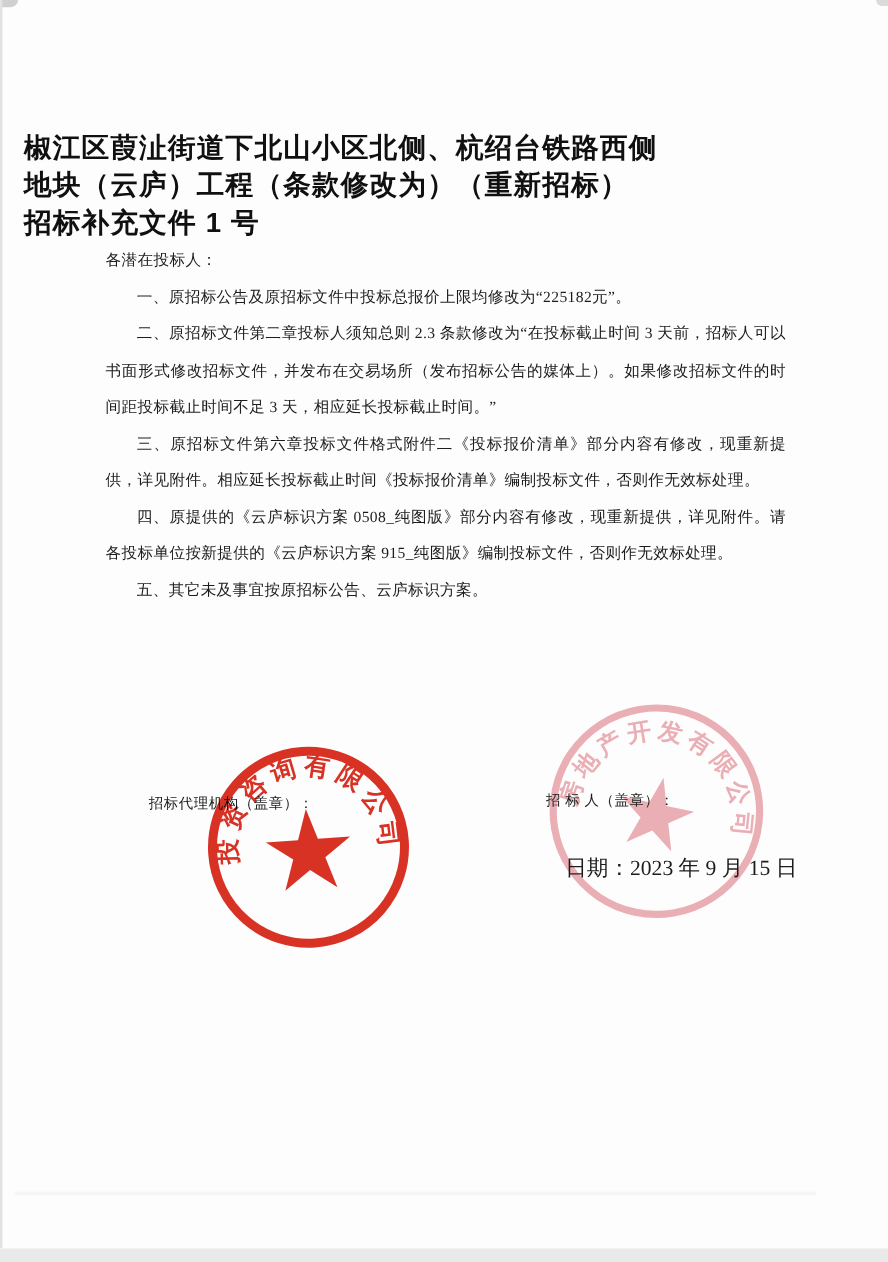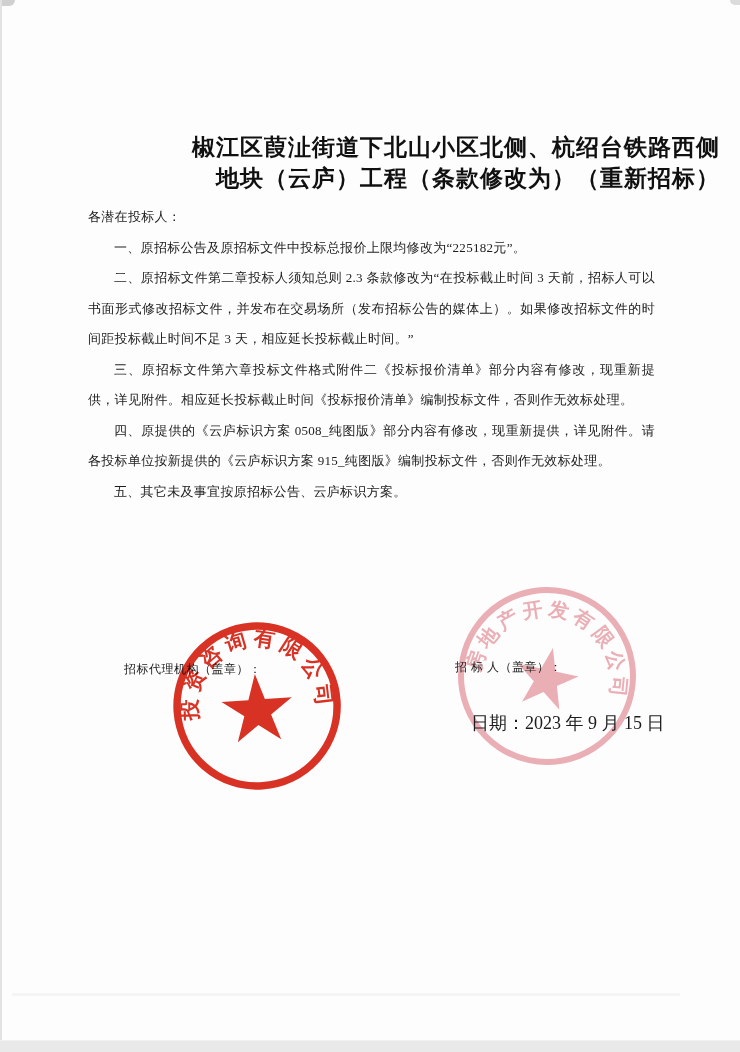--- a/index.html
+++ b/index.html
@@ -13,22 +13,22 @@
 
   
   .scan-left   { position:absolute; left:0; top:0; bottom:0; width:2px; background:#e2e2e2; }
   .scan-bottom { position:absolute; left:0; right:0; bottom:0; height:11px; background:#e9e9e9; border-top:1px solid #f2f2f2; }
   .scan-band   { position:absolute; left:12px; right:60px; top:993px; height:3px; background:#f5f5f5; }
   .corner-tl   { position:absolute; top:0; left:0; width:15px; height:6px; background:#9a9a9a; opacity:.45; border-bottom-right-radius:6px; }
   .corner-tr   { position:absolute; top:0; right:0; width:10px; height:5px; background:#9a9a9a; opacity:.35; border-bottom-left-radius:6px; }
 
   .doc-title {
     position:absolute; top:108px; left:20px; right:20px;
-    text-align:right; font-family:"Liberation Sans","DejaVu Sans",sans-serif;
-    font-weight:bold; font-size:23px; line-height:31px; color:#101010; letter-spacing:1px;margin-top:24px;
+    text-align:left; font-family:"Liberation Sans","DejaVu Sans",sans-serif;
+    font-weight:bold; font-size:23px; line-height:31px; color:#101010; letter-spacing:1px;
   }
 
   .content {
     position:absolute; left:88px; width:567px; top:202px;
     font-size:13px; line-height:30.5px; text-align:justify; letter-spacing:.3px;
   }
   .content p { margin:0; text-indent:2em; }
   .content p.salutation { text-indent:0; }
 
   .sig-label { position:absolute; font-size:12px; letter-spacing:.5px; z-index:2; white-space:nowrap; }
@@ -49,20 +49,21 @@
 
   <div class="corner-tl"></div>
   <div class="corner-tr"></div>
   <div class="scan-left"></div>
   <div class="scan-band"></div>
   <div class="scan-bottom"></div>
 
   <div class="doc-title">
     <div>椒江区葭沚街道下北山小区北侧、杭绍台铁路西侧</div>
     <div>地块（云庐）工程（条款修改为）（重新招标）</div>
+    <div>招标补充文件 1 号</div>
   </div>
 
   <div class="content">
     <p class="salutation">各潜在投标人：</p>
     <p>一、原招标公告及原招标文件中投标总报价上限均修改为“225182元”。</p>
     <p>二、原招标文件第二章投标人须知总则 2.3 条款修改为“在投标截止时间 3 天前，招标人可以书面形式修改招标文件，并发布在交易场所（发布招标公告的媒体上）。如果修改招标文件的时间距投标截止时间不足 3 天，相应延长投标截止时间。”</p>
     <p>三、原招标文件第六章投标文件格式附件二《投标报价清单》部分内容有修改，现重新提供，详见附件。相应延长投标截止时间《投标报价清单》编制投标文件，否则作无效标处理。</p>
     <p>四、原提供的《云庐标识方案 0508_纯图版》部分内容有修改，现重新提供，详见附件。请各投标单位按新提供的《云庐标识方案 915_纯图版》编制投标文件，否则作无效标处理。</p>
     <p>五、其它未及事宜按原招标公告、云庐标识方案。</p>
   </div>

